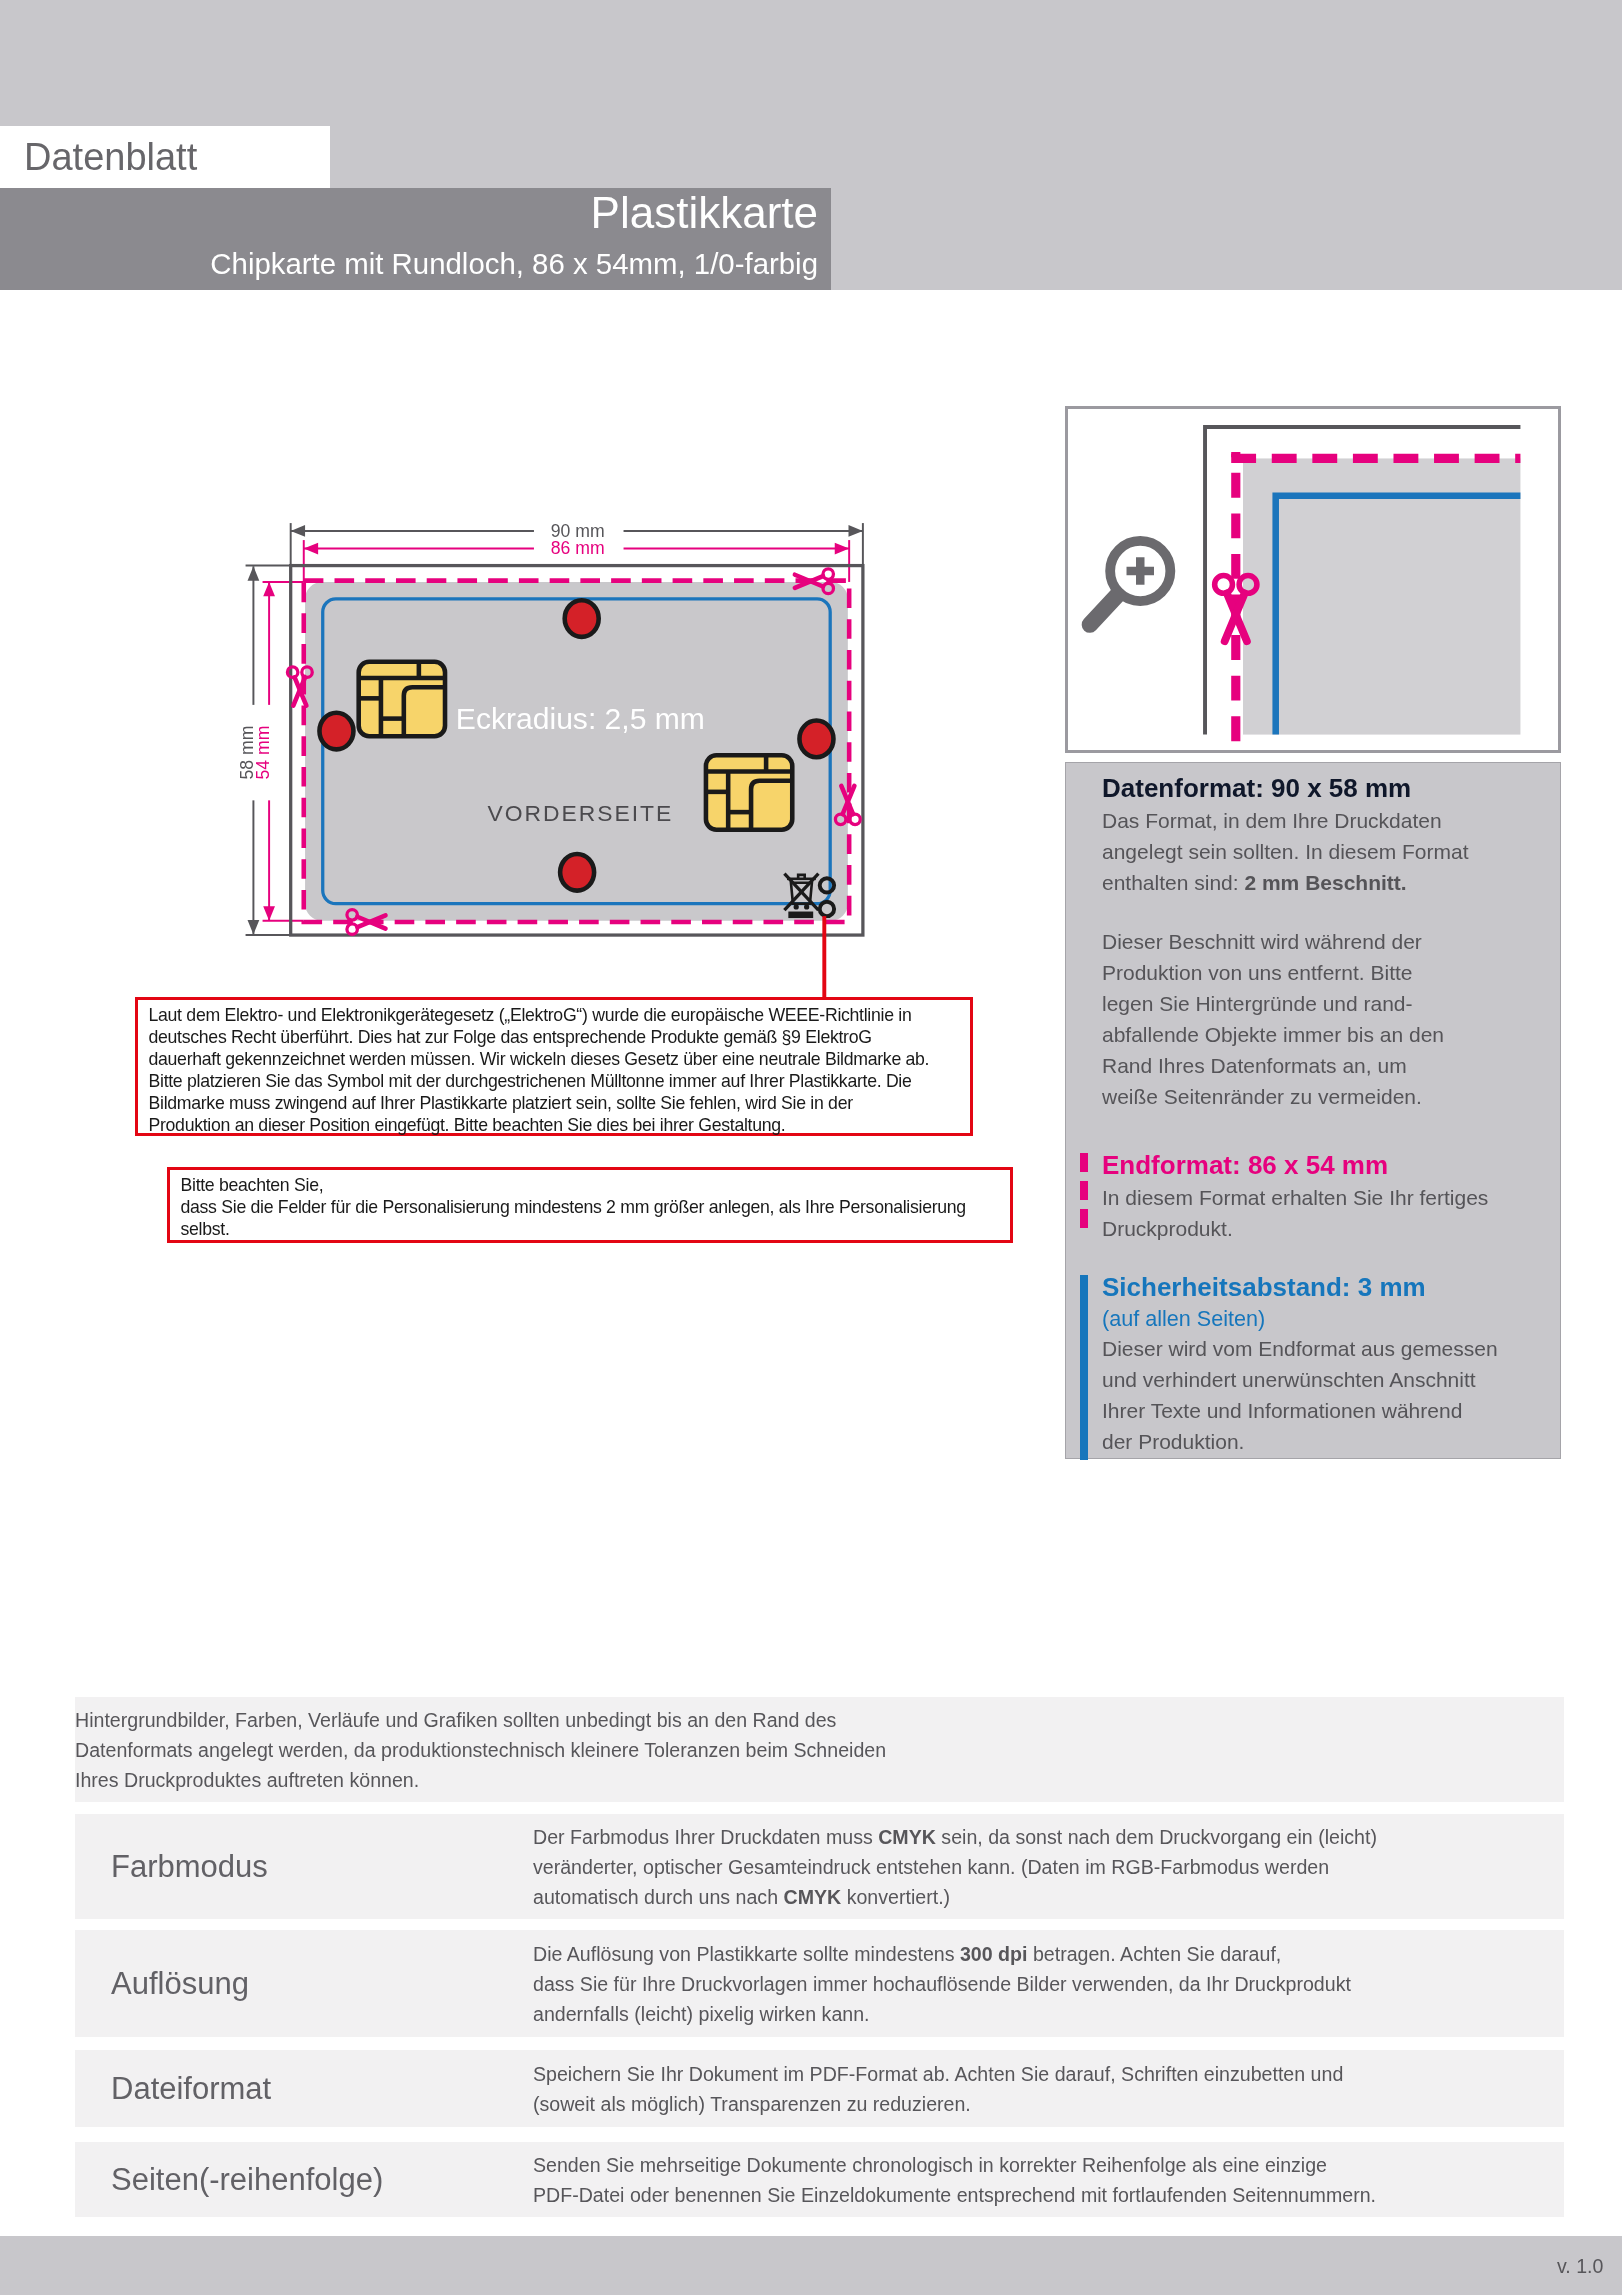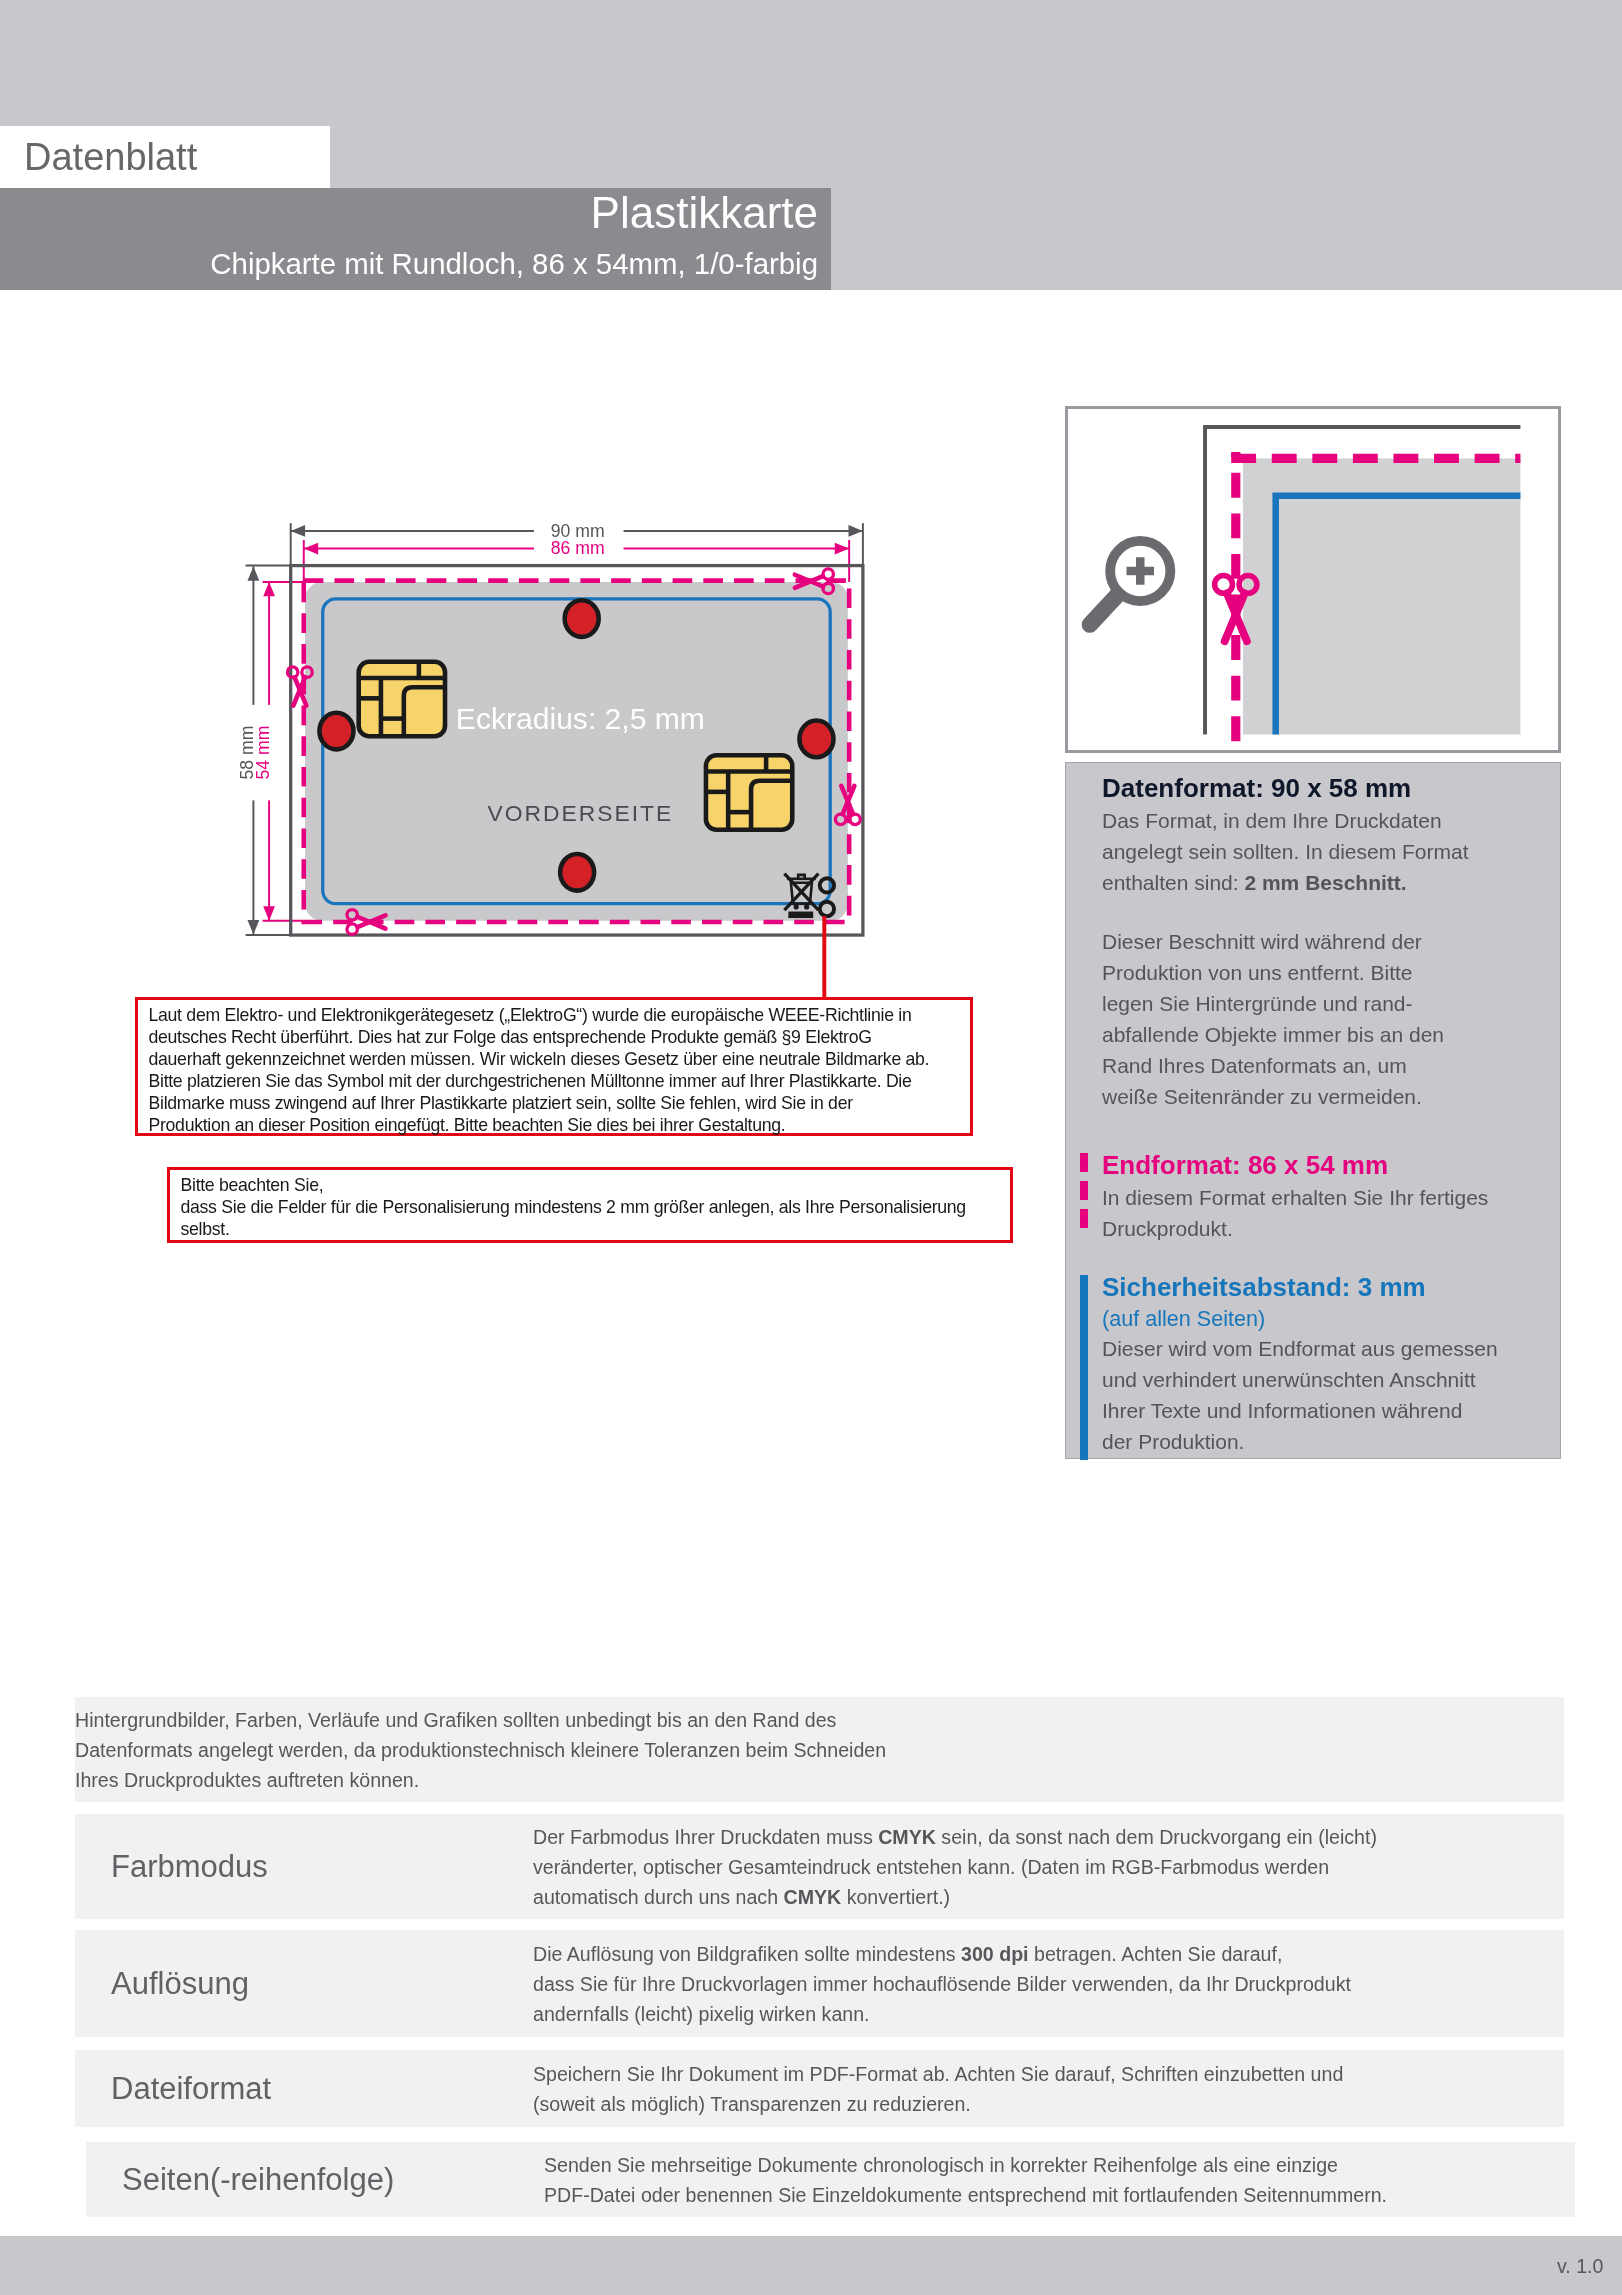--- a/index.html
+++ b/index.html
@@ -51,21 +51,21 @@
   
   .tips-band{left:75px;top:1603px;width:1489px;height:73px;background:#8b8a8f;color:#ffffff;}
   .tips-band span{display:block;padding-left:41px;line-height:73px;font-size:37px;}
   .tip-row{left:75px;width:1489px;background:#f2f1f2;display:flex;align-items:center;box-sizing:border-box;}
   .tip-label{width:458px;box-sizing:border-box;padding-left:36px;font-size:31px;color:#626166;flex:none;}
   .tip-text{flex:1;font-size:19.6px;line-height:30px;color:#57565a;white-space:pre-line;padding-right:19.6px;}
   .row1{top:1697px;height:105px;}
   .row2{top:1814px;height:105px;}
   .row3{top:1930px;height:107px;}
   .row4{top:2050px;height:77px;}
-  .row5{top:2142px;height:75px;margin-left:11px;}
+  .row5{top:2142px;height:75px;}
 
   
   .footer{left:0;top:2236px;width:1623px;height:60px;background:#c8c7cb;}
   .footer span{position:absolute;right:19.6px;top:0;line-height:60px;font-size:19.6px;color:#57565a;}
 </style>
 </head>
 <body>
 
 <div class="page">
 
@@ -252,21 +252,21 @@
 Ihres Druckproduktes auftreten können.</span></div>
   </div>
   <div class="abs tip-row row2">
     <div class="tip-label">Farbmodus</div>
     <div class="tip-text"><span>Der Farbmodus Ihrer Druckdaten muss </span><span class="b">CMYK</span><span> sein, da sonst nach dem Druckvorgang ein (leicht)
 veränderter, optischer Gesamteindruck entstehen kann. (Daten im RGB-Farbmodus werden
 automatisch durch uns nach </span><span class="b">CMYK</span><span> konvertiert.)</span></div>
   </div>
   <div class="abs tip-row row3">
     <div class="tip-label">Auflösung</div>
-    <div class="tip-text"><span>Die Auflösung von Bildgrafiken sollte mindestens </span><span class="b">300 dpi</span><span> betragen. Achten Sie darauf,
+    <div class="tip-text"><span>Die Auflösung von Plastikkarte sollte mindestens </span><span class="b">300 dpi</span><span> betragen. Achten Sie darauf,
 dass Sie für Ihre Druckvorlagen immer hochauflösende Bilder verwenden, da Ihr Druckprodukt
 andernfalls (leicht) pixelig wirken kann.</span></div>
   </div>
   <div class="abs tip-row row4">
     <div class="tip-label">Dateiformat</div>
     <div class="tip-text"><span>Speichern Sie Ihr Dokument im PDF-Format ab. Achten Sie darauf, Schriften einzubetten und
 (soweit als möglich) Transparenzen zu reduzieren.</span></div>
   </div>
   <div class="abs tip-row row5">
     <div class="tip-label">Seiten(-reihenfolge)</div>

